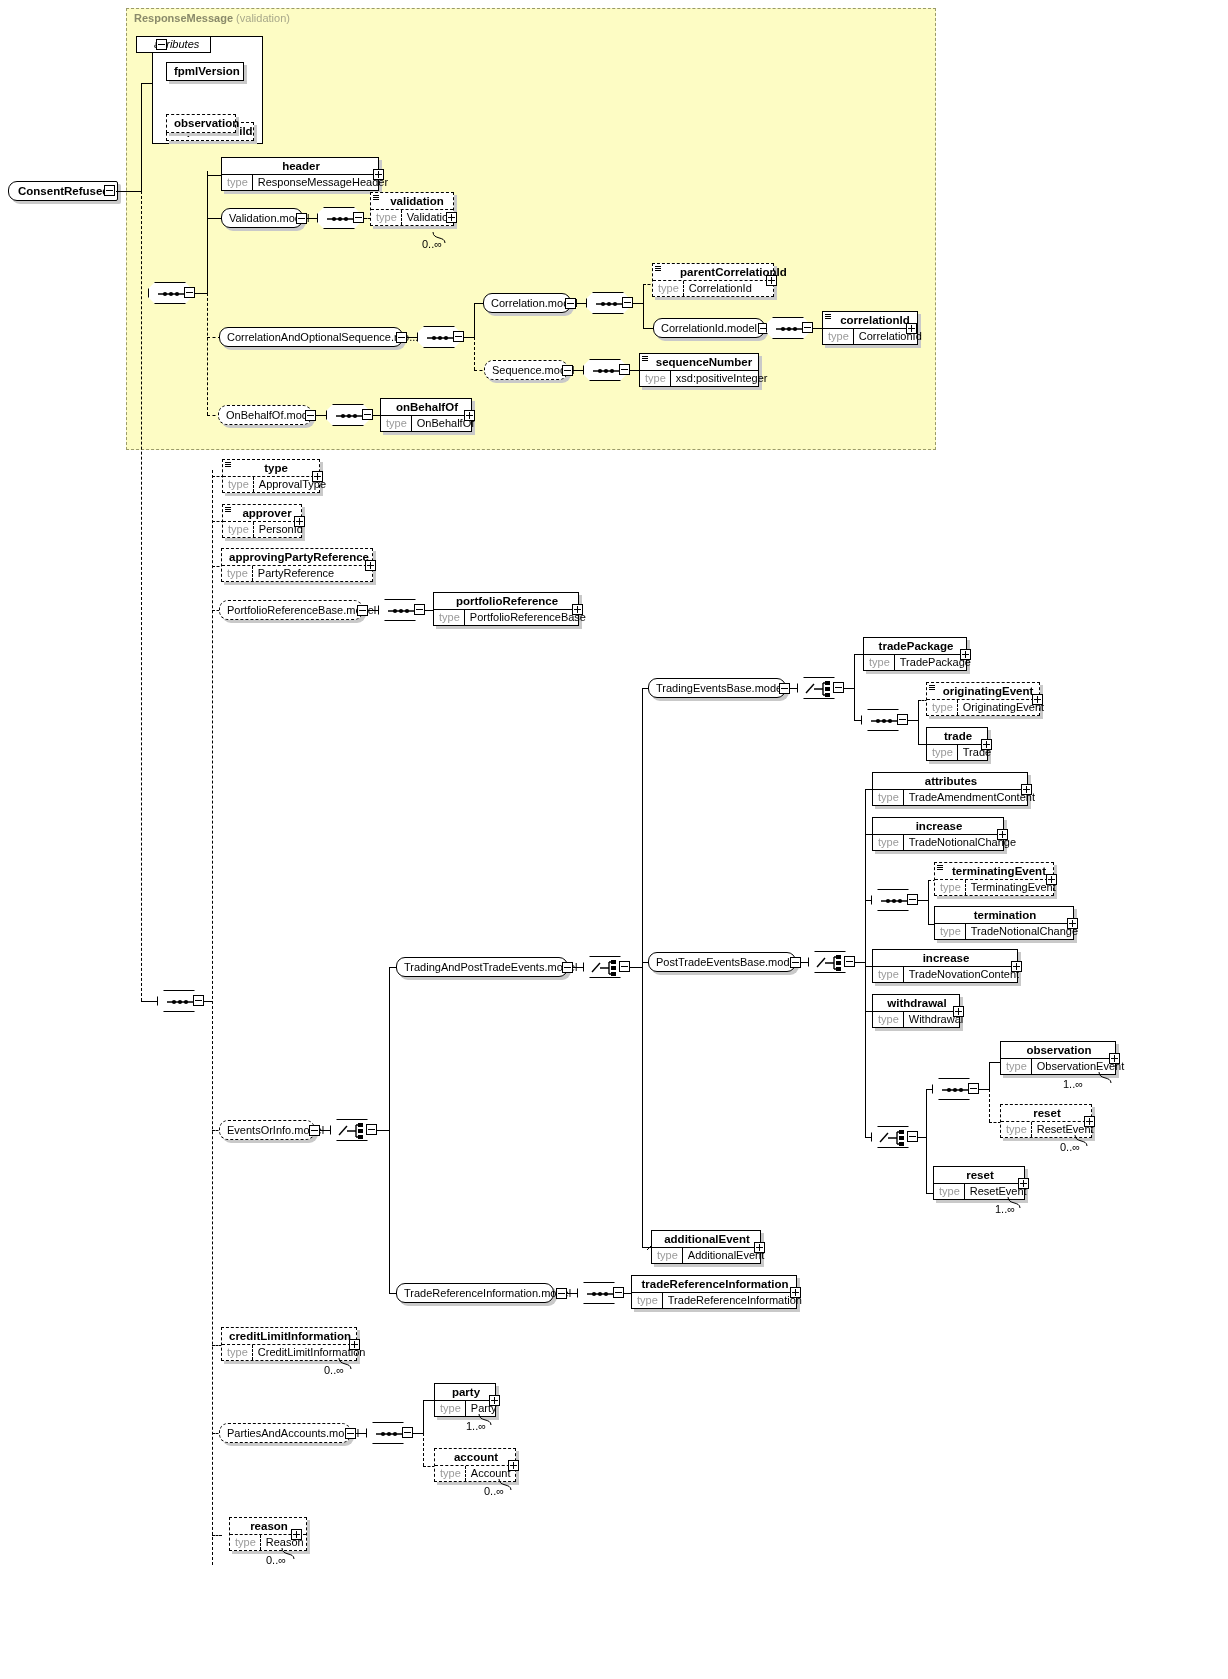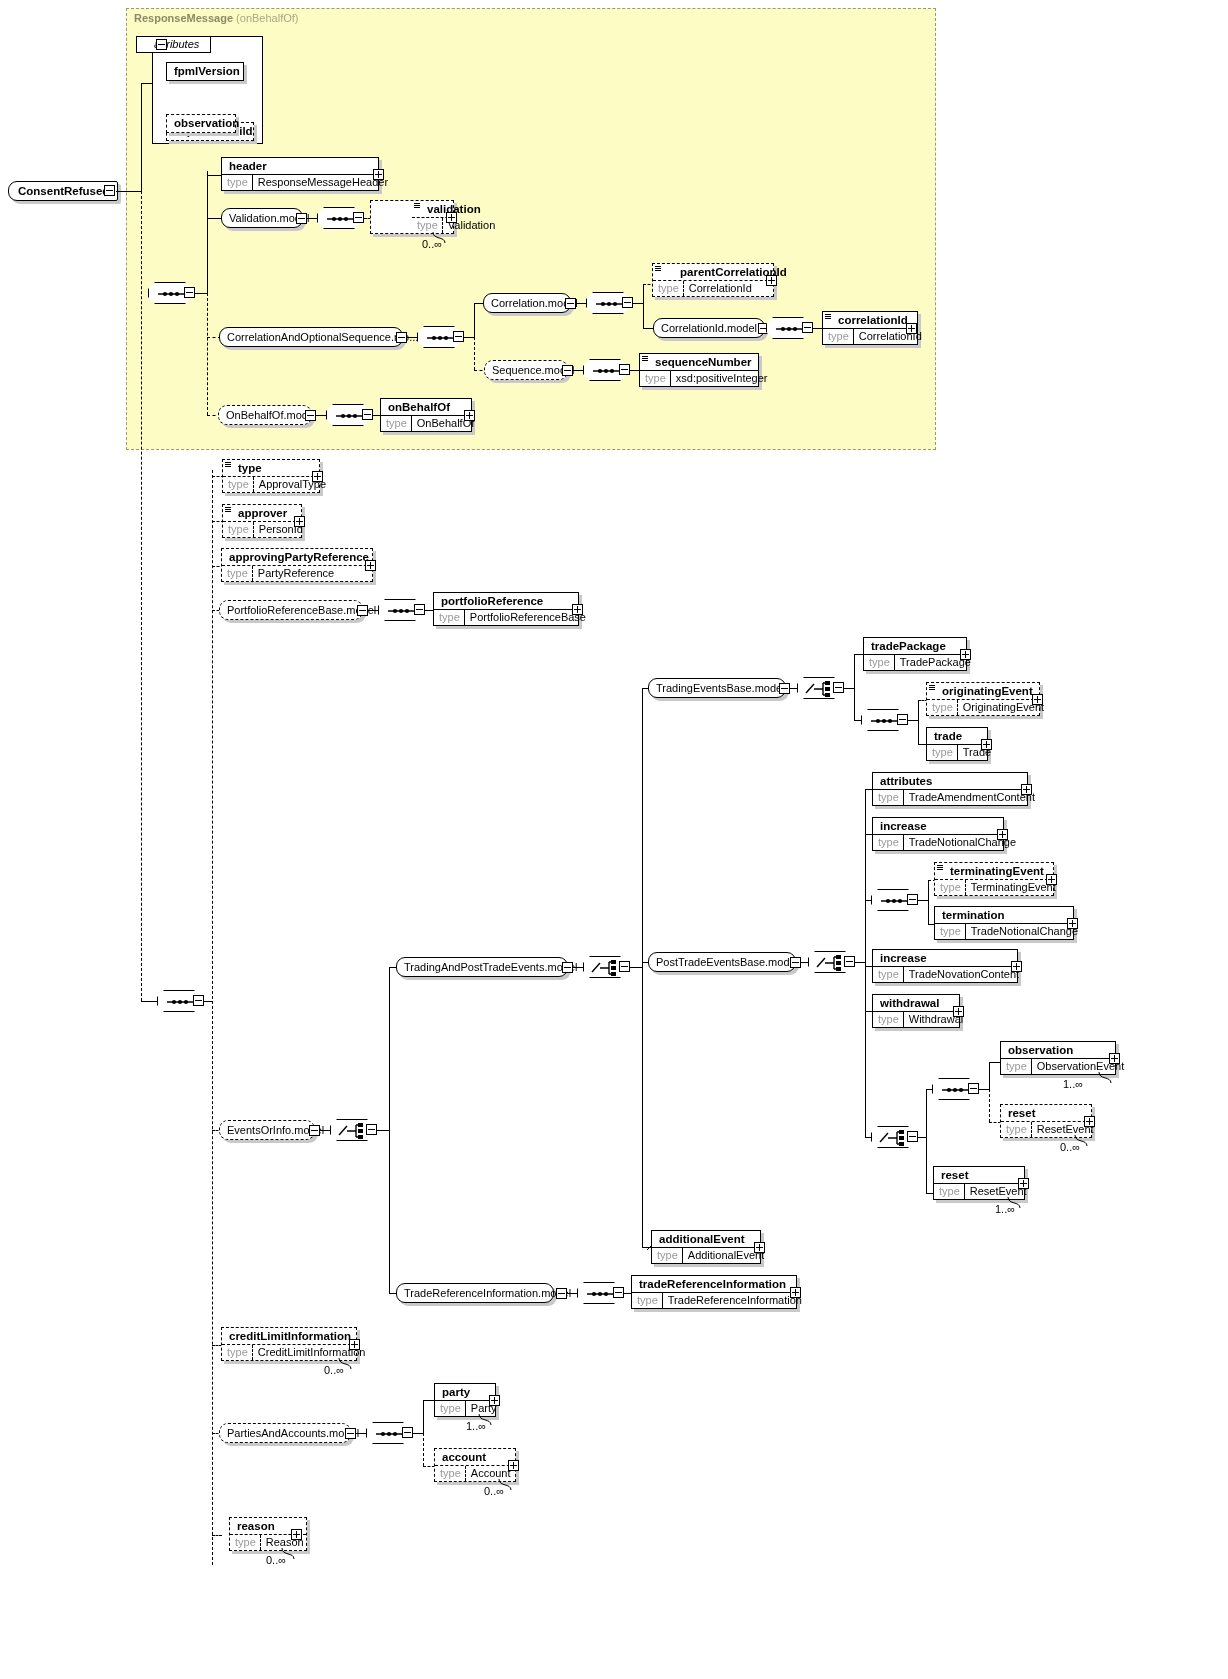--- a/index.html
+++ b/index.html
@@ -26,20 +26,21 @@
     white-space:nowrap;
   }
   .region-title .ext{font-weight:normal;color:#a8a88a;}
 
   
   .node{
     position:absolute;
     background:#ffffff;
     box-sizing:border-box;
     box-shadow:3px 3px 0 0 #c9c9c9;
+    text-align:center;
   }
   .node.solid{border:1px solid #000;}
   .node.dashed{border:1px dashed #000;}
   .node .nm{
     font-size:11.5px;
     font-weight:bold;
     color:#000;
     padding:1px 5px 1px 7px;
     white-space:nowrap;
     line-height:15px;
@@ -164,21 +165,21 @@
   .hook{position:absolute;}
 </style>
 </head>
 <body>
 
 <div id="canvas">
 
   <div class="region" style="left:126px;top:8px;width:808px;height:440px;"></div>
   <div class="region-title" style="left:134px;top:12px;">
     <span>ResponseMessage</span>
-    <span class="ext">(onBehalfOf)</span>
+    <span class="ext">(validation)</span>
   </div>
 
   <div class="root" style="left:8px;top:181px;width:110px;">
     <span>ConsentRefused</span>
   </div>
   <div class="minus" style="left:104px;top:185px;"></div>
 
   <div class="hline" style="left:116px;top:191px;width:25px;"></div>
   <div class="vline" style="left:141px;top:83px;height:108px;"></div>
   <div class="vline dash" style="left:141px;top:191px;height:810px;"></div>
@@ -230,21 +231,21 @@
   <div class="comp" style="left:317px;top:207px;">
     <svg width="44" height="22" viewBox="0 0 44 22">
       <line x1="9" y1="11" x2="35" y2="11" stroke="#000" stroke-width="1.4"></line>
       <circle cx="16" cy="11" r="2.1" fill="#000"></circle>
         <circle cx="22" cy="11" r="2.1" fill="#000"></circle>
         <circle cx="28" cy="11" r="2.1" fill="#000"></circle>
     </svg>
   </div>
   <div class="minus" style="left:353px;top:212px;"></div>
   <div class="hline dash" style="left:364px;top:218px;width:10px;"></div>
-  <div class="node dashed" style="left:370px;top:200px;width:84px;padding-left:41px;">
+  <div class="node dashed" style="left:370px;top:192px;width:84px;">
     <div class="nm"><span class="seqmark">
           <i></i>
           <i></i>
           <i></i>
         </span>
       <span style="margin-left:8px">validation</span></div>
     <div class="tyrow">
         <span class="tylab">type</span>
         <span class="tyval">Validation</span>
       </div>

